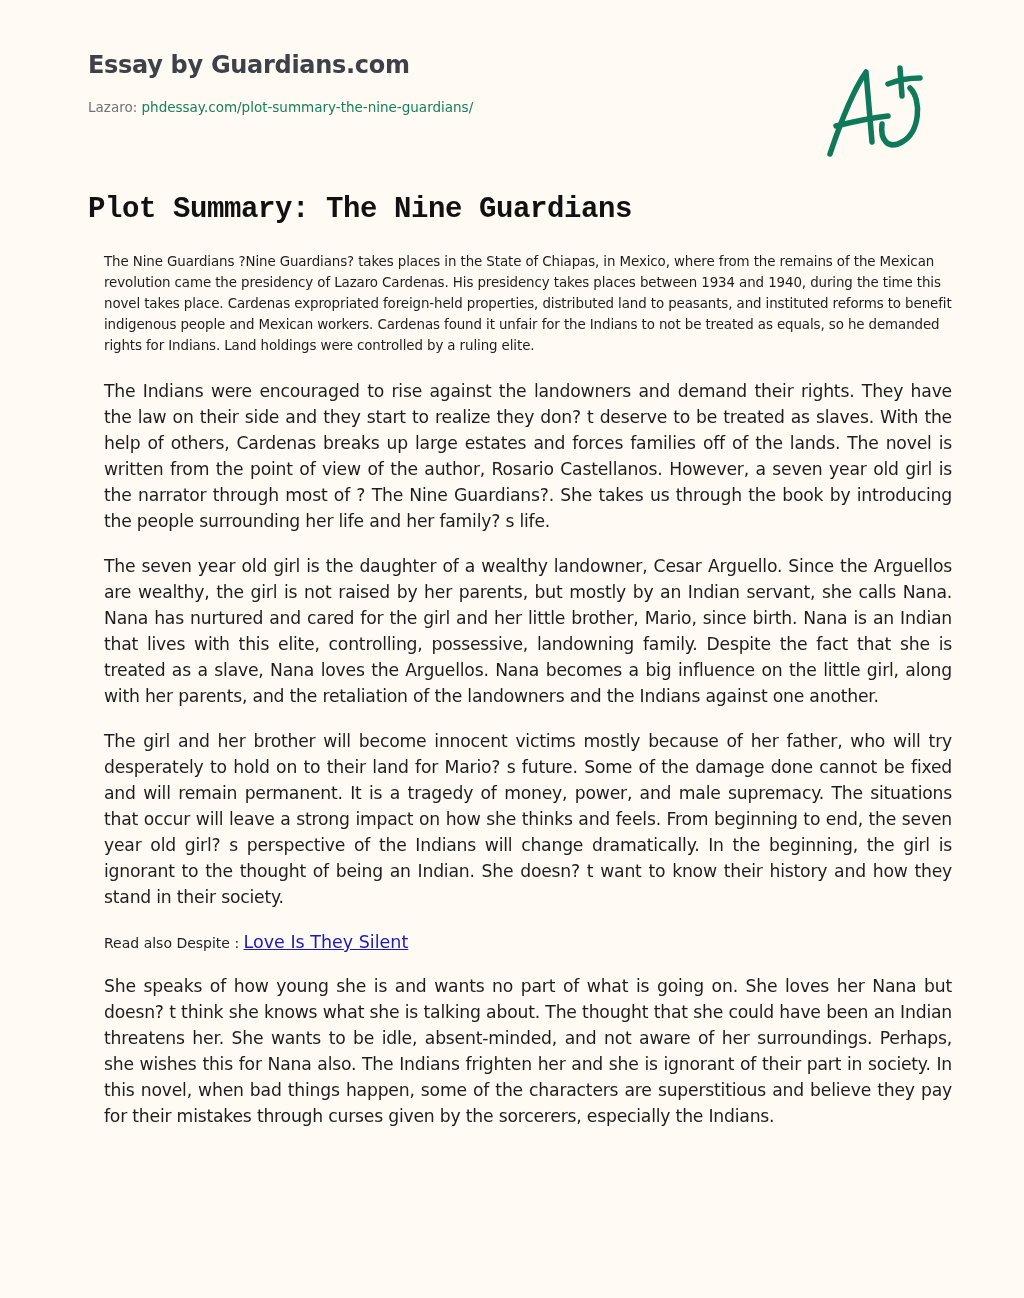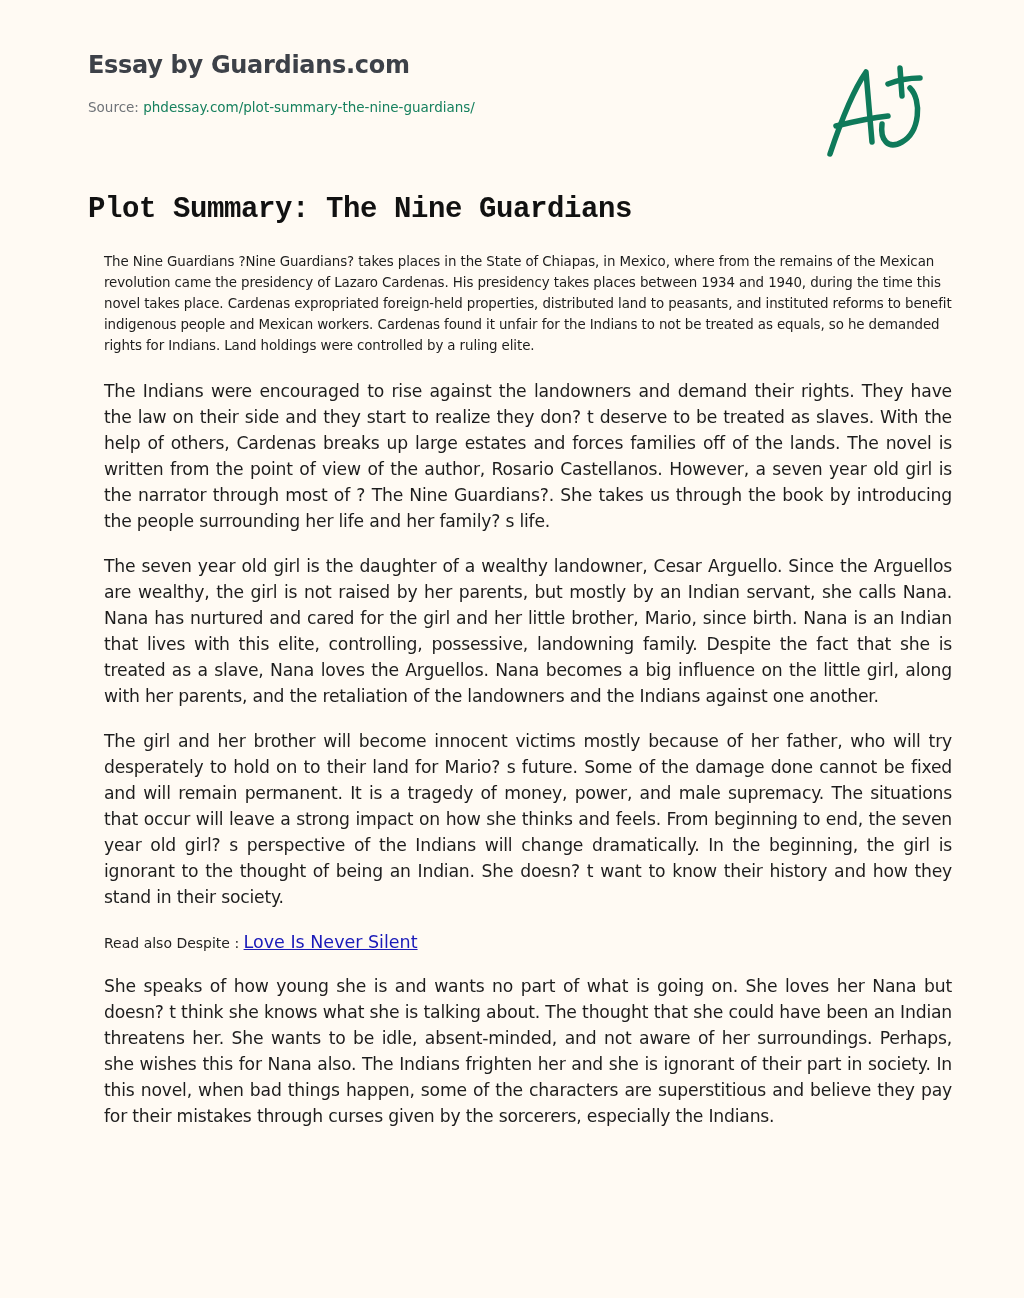--- a/index.html
+++ b/index.html
@@ -91,21 +91,21 @@
       color: #1a1ab8;
       text-decoration: underline;
     }
   </style>
 </head>
 <body>
 
 <div class="header">
   <h2 class="brand">Essay by Guardians.com</h2>
   <div class="source">
-    <span>Source: </span><a href="#">phdessay.com/plot-summary-the-nine-guardians/</a>
+    <span>Lazaro: </span><a href="#">phdessay.com/plot-summary-the-nine-guardians/</a>
   </div>
 </div>
 
 <div class="logo">
   <svg width="110" height="100" viewBox="0 0 110 100">
     <g fill="none" stroke="#0f7a5a" stroke-width="5.5" stroke-linecap="round" stroke-linejoin="round">
 
       <path d="M8 92 C 18 62, 30 30, 44 10 C 46 34, 48 58, 50 80"></path>
       <path d="M14 64 C 30 60, 48 56, 66 54"></path>
 
@@ -118,16 +118,16 @@
 </div>
 
 <h1 class="title">Plot Summary: The Nine Guardians</h1>
 
 <div class="content">
   <p class="intro">The Nine Guardians ?Nine Guardians? takes places in the State of Chiapas, in Mexico, where from the remains of the Mexican revolution came the presidency of Lazaro Cardenas. His presidency takes places between 1934 and 1940, during the time this novel takes place. Cardenas expropriated foreign-held properties, distributed land to peasants, and instituted reforms to benefit indigenous people and Mexican workers. Cardenas found it unfair for the Indians to not be treated as equals, so he demanded rights for Indians. Land holdings were controlled by a ruling elite.</p>
   <p class="para">The Indians were encouraged to rise against the landowners and demand their rights. They have the law on their side and they start to realize they don? t deserve to be treated as slaves. With the help of others, Cardenas breaks up large estates and forces families off of the lands. The novel is written from the point of view of the author, Rosario Castellanos. However, a seven year old girl is the narrator through most of ? The Nine Guardians?. She takes us through the book by introducing the people surrounding her life and her family? s life.</p>
   <p class="para">The seven year old girl is the daughter of a wealthy landowner, Cesar Arguello. Since the Arguellos are wealthy, the girl is not raised by her parents, but mostly by an Indian servant, she calls Nana. Nana has nurtured and cared for the girl and her little brother, Mario, since birth. Nana is an Indian that lives with this elite, controlling, possessive, landowning family. Despite the fact that she is treated as a slave, Nana loves the Arguellos. Nana becomes a big influence on the little girl, along with her parents, and the retaliation of the landowners and the Indians against one another.</p>
   <p class="para">The girl and her brother will become innocent victims mostly because of her father, who will try desperately to hold on to their land for Mario? s future. Some of the damage done cannot be fixed and will remain permanent. It is a tragedy of money, power, and male supremacy. The situations that occur will leave a strong impact on how she thinks and feels. From beginning to end, the seven year old girl? s perspective of the Indians will change dramatically. In the beginning, the girl is ignorant to the thought of being an Indian. She doesn? t want to know their history and how they stand in their society.</p>
   <p class="read-also">
-    <span>Read also Despite : </span><a href="#">Love Is Never Silent</a>
+    <span>Read also Despite : </span><a href="#">Love Is They Silent</a>
   </p>
   <p class="para">She speaks of how young she is and wants no part of what is going on. She loves her Nana but doesn? t think she knows what she is talking about. The thought that she could have been an Indian threatens her. She wants to be idle, absent-minded, and not aware of her surroundings. Perhaps, she wishes this for Nana also. The Indians frighten her and she is ignorant of their part in society. In this novel, when bad things happen, some of the characters are superstitious and believe they pay for their mistakes through curses given by the sorcerers, especially the Indians.</p>
 </div>
 
 </body></html>

